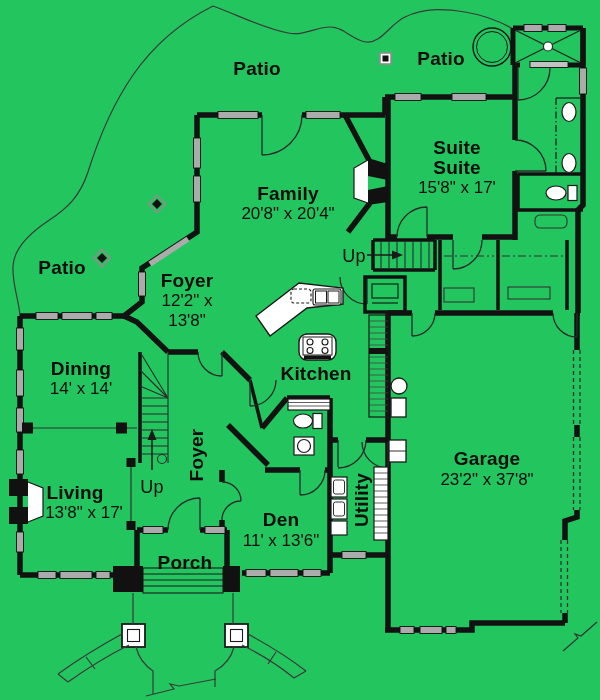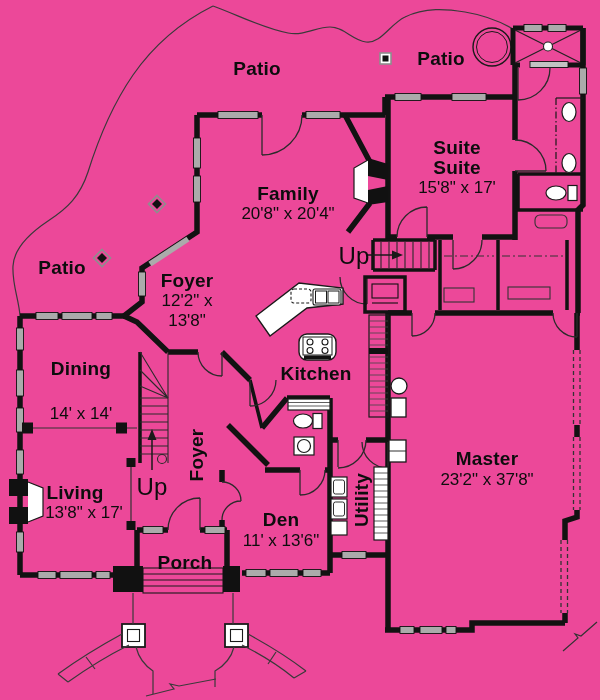--- a/index.html
+++ b/index.html
@@ -1,23 +1,23 @@
 <!DOCTYPE html>
 <html><head>
 <meta charset="utf-8">
 <style>
   html,body{margin:0;padding:0;background:#ffffff;}
-  #plan{position:relative;width:600px;height:700px;background:#ec4899;overflow:hidden;
+  #plan{position:relative;width:600px;height:700px;background:#22c55e;overflow:hidden;
         font-family:"Liberation Sans", sans-serif;}
   #plan svg{position:absolute;left:0;top:0;}
   .lbl{position:absolute;transform:translate(-50%,-50%);font-weight:bold;font-size:19px;
        color:#0d0d0d;white-space:nowrap;letter-spacing:.2px;line-height:1;}
   .dims{font-weight:normal;font-size:17px;letter-spacing:0;}
   .vert{transform:translate(-50%,-50%) rotate(-90deg);}
-  .up{font-weight:normal;font-size:24px;}
+  .up{font-weight:normal;font-size:18px;}
 </style>
 </head>
 <body>
 
 <div id="plan">
 <svg width="600" height="700" viewBox="0 0 600 700">
 
   <g fill="none" stroke="#3a3a3a" stroke-width="1.2">
     <path d="M213,6 C185,20 156,42 133,75 C113,104 98,140 88,172 C80,196 68,208 48,221 C30,233 14,248 13,266 C12,284 19,300 20,316"></path>
     <path d="M213,6 C238,15 262,28 288,33 C305,36 316,27 330,27 C344,27 352,40 366,42 C381,44 390,24 405,17 C425,7 447,9 465,12 C483,15 501,22 513,29"></path>
@@ -276,34 +276,34 @@
 
   <div class="lbl" style="left:457px;top:147px;">Suite</div>
   <div class="lbl" style="left:457px;top:167px;">Suite</div>
   <div class="lbl dims" style="left:457px;top:187px;">15'8" x 17'</div>
 
   <div class="lbl" style="left:187px;top:280px;">Foyer</div>
   <div class="lbl dims" style="left:187px;top:300px;">12'2" x</div>
   <div class="lbl dims" style="left:187px;top:320px;">13'8"</div>
 
   <div class="lbl" style="left:81px;top:368px;">Dining</div>
-  <div class="lbl dims" style="left:81px;top:388px;margin-top:25px;">14' x 14'</div>
+  <div class="lbl dims" style="left:81px;top:388px;">14' x 14'</div>
 
   <div class="lbl" style="left:316px;top:373px;">Kitchen</div>
 
   <div class="lbl" style="left:75px;top:492px;">Living</div>
   <div class="lbl dims" style="left:84px;top:512px;">13'8" x 17'</div>
 
   <div class="lbl vert" style="left:196px;top:455px;">Foyer</div>
 
   <div class="lbl" style="left:281px;top:519px;">Den</div>
   <div class="lbl dims" style="left:281px;top:540px;">11' x 13'6"</div>
 
   <div class="lbl" style="left:185px;top:556px;margin-top:6px;">Porch</div>
 
   <div class="lbl vert" style="left:361px;top:500px;">Utility</div>
 
-  <div class="lbl" style="left:487px;top:458px;">Master</div>
+  <div class="lbl" style="left:487px;top:458px;">Garage</div>
   <div class="lbl dims" style="left:487px;top:479px;">23'2" x 37'8"</div>
 
   <div class="lbl up" style="left:152px;top:487px;">Up</div>
   <div class="lbl up" style="left:354px;top:256px;">Up</div>
 </div>
 
 </body></html>

